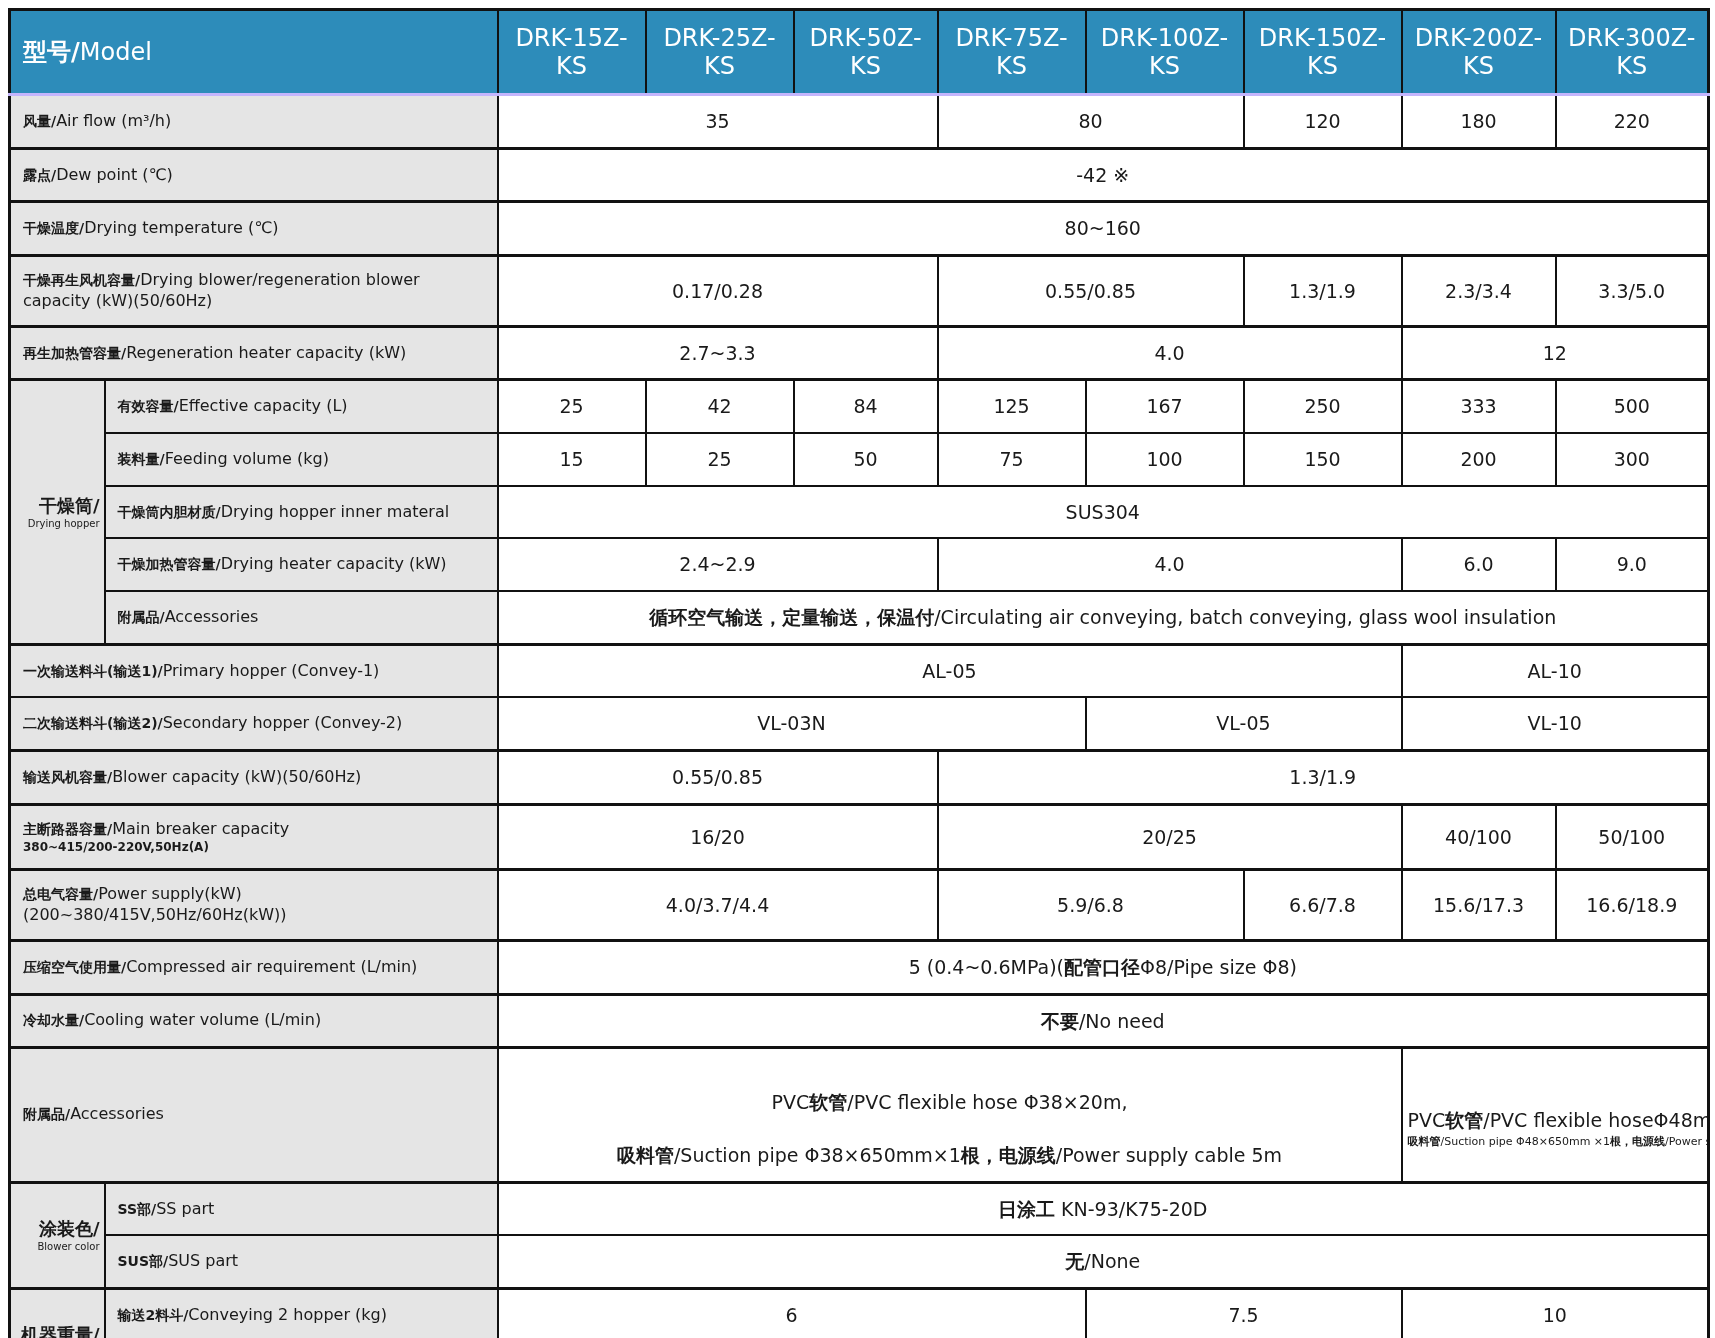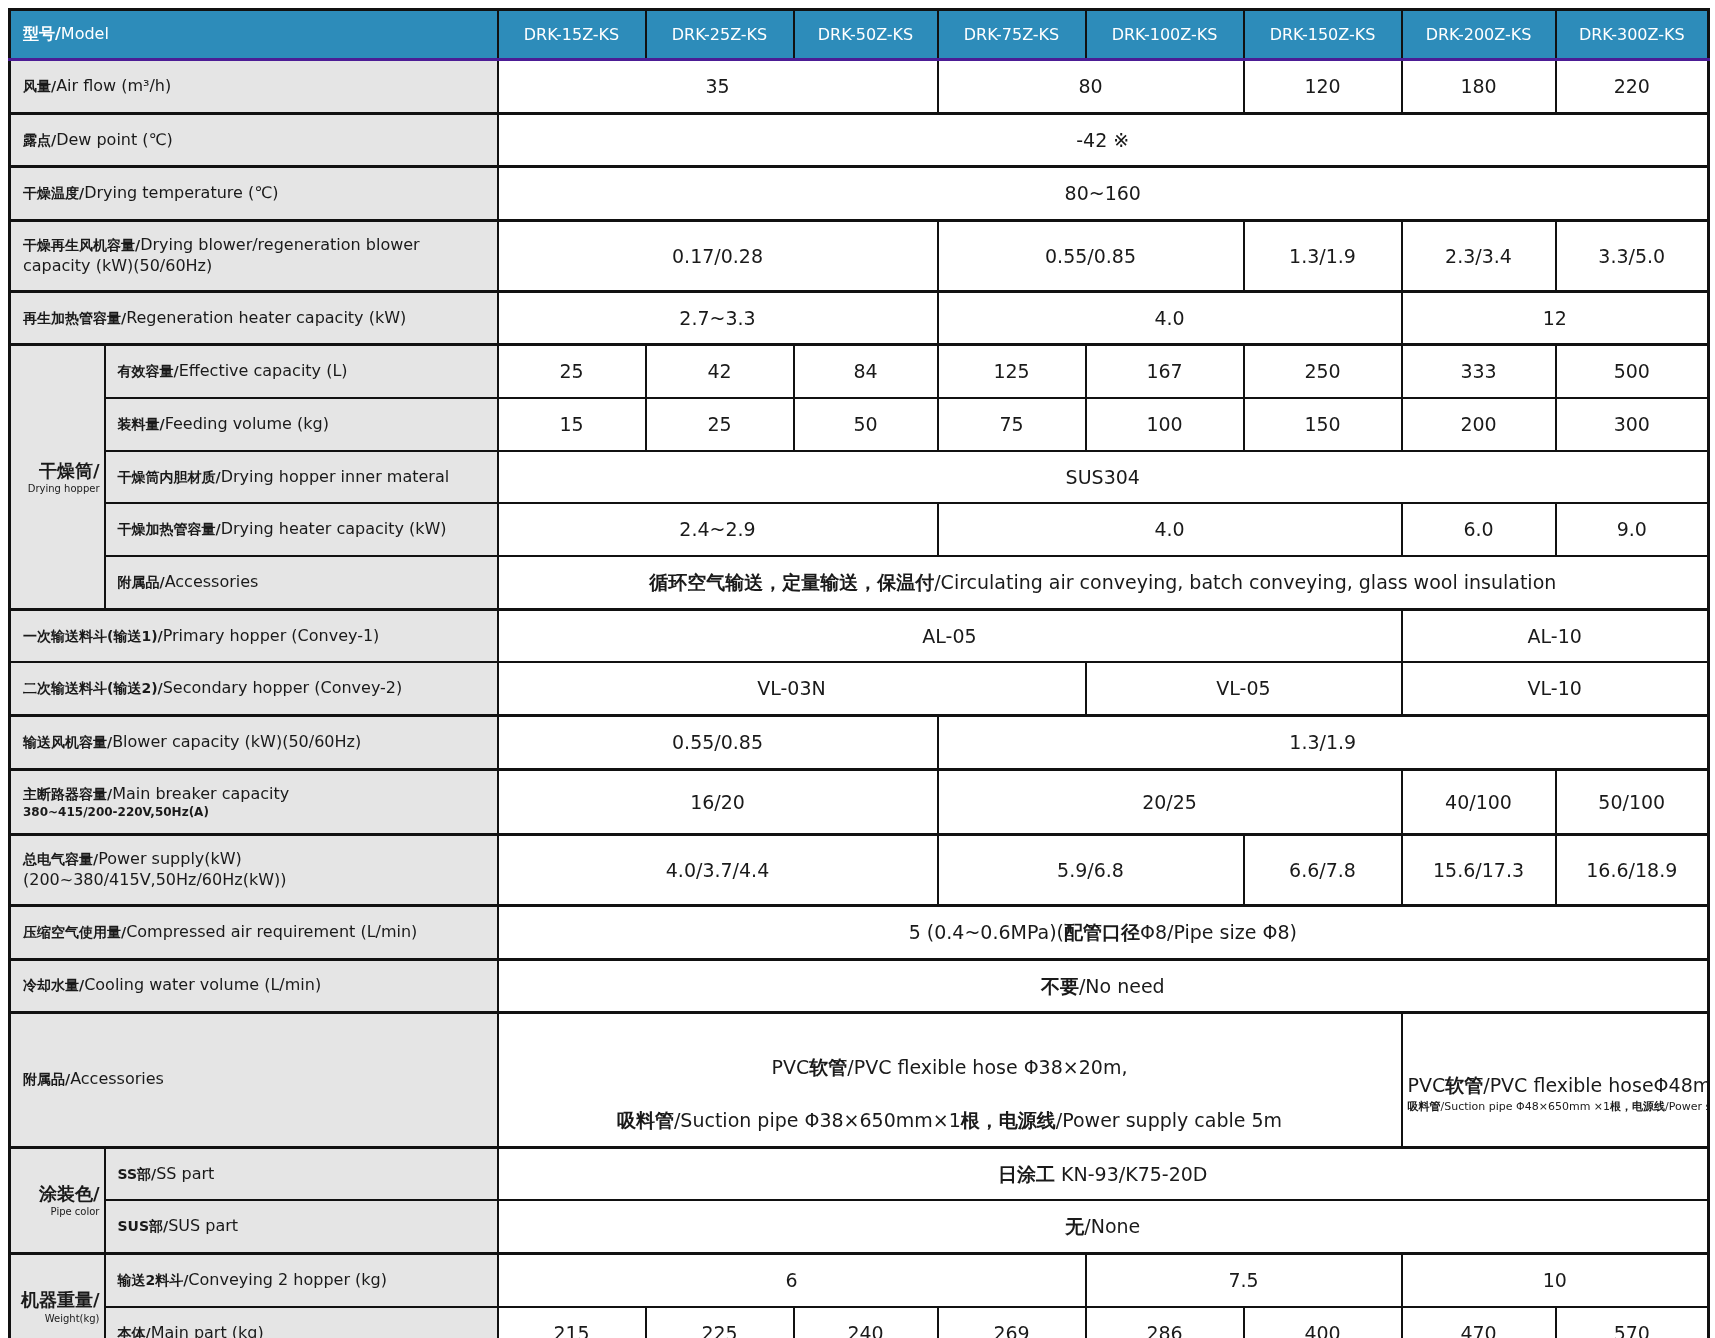--- a/index.html
+++ b/index.html
@@ -1,21 +1,21 @@
 <!DOCTYPE html>
 <html><head>
 <meta charset="utf-8">
 <style>
   html,body{margin:0;padding:0;background:#ffffff;}
   body{font-family:"DejaVu Sans","Liberation Sans",sans-serif;color:#1a1a1a;}
   .page{width:1699px;padding:8px 8px 0 8px;}
   table.spec-table{border-collapse:collapse;table-layout:fixed;width:1699px;border:3px solid #111;}
   th,td{border:2px solid #111;vertical-align:middle;overflow:hidden;}
-  thead th{background:#2d8cba;color:#ffffff;font-size:16px;font-weight:normal;
-           text-align:center;padding:13px 3px;border-bottom:3px solid #4c1d95;}
+  thead th{background:#2d8cba;color:#ffffff;font-size:24px;font-weight:normal;
+           text-align:center;padding:13px 3px;border-bottom:3px solid #c4b5fd;}
   th.model-label{text-align:left;padding-left:12px;}
   th .cn{font-weight:bold;}
   tr.section-start > td, tr.section-start > th{border-top:3px solid #111;}
   td.group-cell{background:#e5e5e5;text-align:right;padding:6px 4px 6px 9px;line-height:1.3;}
   td.group-cell .cn{font-weight:bold;font-size:18px;display:block;}
   td.group-cell .en{font-size:10px;display:block;}
   td.label-cell{background:#e5e5e5;text-align:left;padding:13px 8px 13px 12px;line-height:1.3;}
   td.label-cell .cn{font-weight:bold;font-size:14px;}
   td.label-cell .en{font-size:16px;margin-top:28px;}
   td.label-cell .sub{display:block;font-size:12px;font-weight:bold;}
@@ -173,21 +173,21 @@
             <div class="line"><span class="cn-run">吸料管</span>/Suction pipe Φ38×650mm×1<span class="cn-run">根，电源线</span>/Power supply cable 5m</div>
           </td>
           <td class="value-cell" colspan="2">
             <div class="line">PVC<span class="cn-run">软管</span>/PVC flexible hoseΦ48m</div>
             <div class="line small"><span class="cn-run">吸料管</span>/Suction pipe Φ48×650mm ×1<span class="cn-run">根，电源线</span>/Power supply cable</div>
           </td>
         </tr>
         <tr class="section-start">
           <td rowspan="2" class="group-cell">
             <span class="cn">涂装色/</span>
-            <span class="en">Pipe color</span>
+            <span class="en">Blower color</span>
           </td>
           <td class="label-cell" colspan="1"><span class="cn">SS部/</span><span class="en">SS part</span></td>
           <td class="value-cell" colspan="8"><span class="cn-run">日涂工</span> KN-93/K75-20D</td>
         </tr>
         <tr>
           <td class="label-cell" colspan="1"><span class="cn">SUS部/</span><span class="en">SUS part</span></td>
           <td class="value-cell" colspan="8"><span class="cn-run">无</span>/None</td>
         </tr>
         <tr class="section-start">
           <td rowspan="2" class="group-cell">

